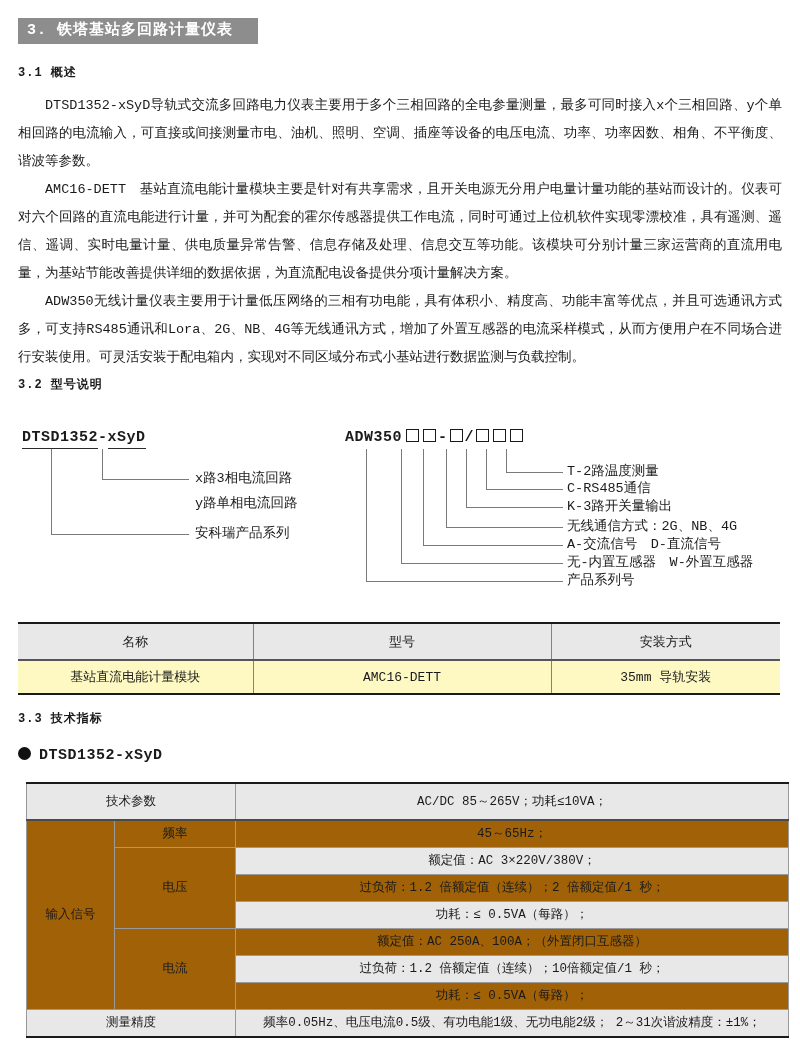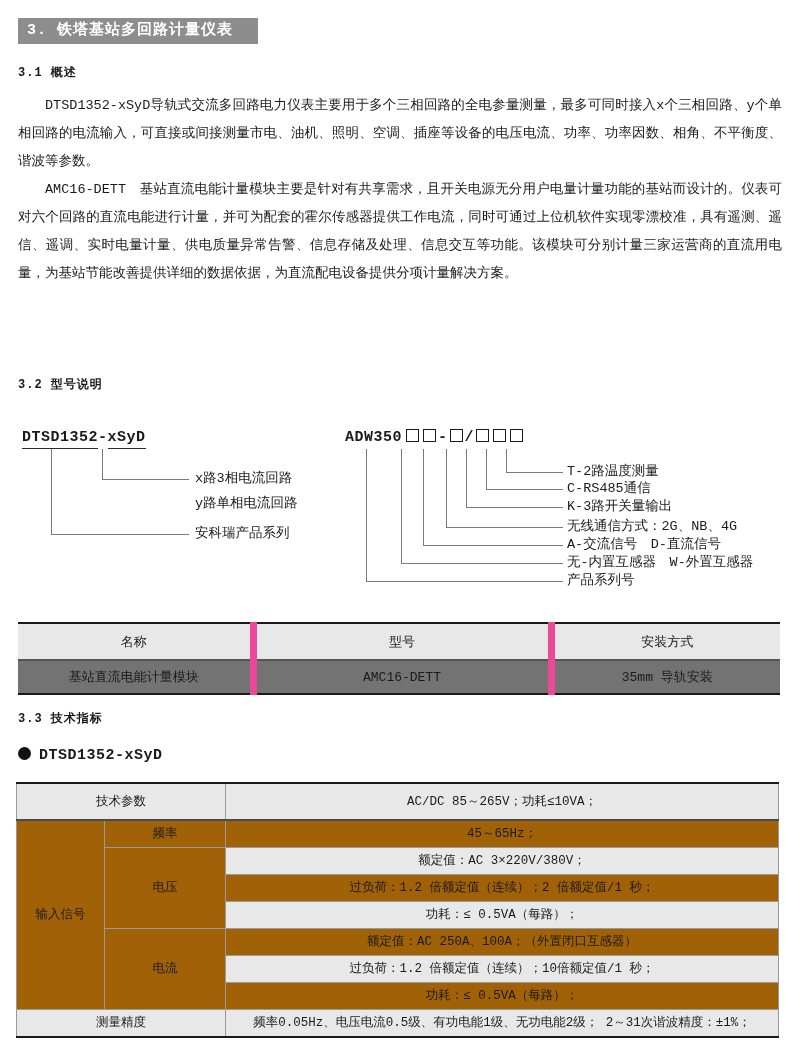--- a/index.html
+++ b/index.html
@@ -16,26 +16,26 @@
   .code{font-size:15px;font-weight:bold;letter-spacing:0.5px;white-space:nowrap;}
   .code .u{border-bottom:1.5px solid #2a2a2a;padding-bottom:2px;}
   .boxrow{display:flex;gap:4px;}
   .mbox{width:11px;height:11px;border:1.5px solid #1a1a1a;display:inline-block;}
   .vline{width:1px;background:#7a7a7a;}
   .hline{height:1px;background:#7a7a7a;}
   .dlabel{font-size:13.5px;font-weight:500;white-space:nowrap;line-height:18px;}
   
   table{border-collapse:collapse;table-layout:fixed;}
   .ptable{left:18px;top:622px;width:762px;border-top:2px solid #1a1a1a;border-bottom:2px solid #1a1a1a;}
-  .ptable td{text-align:center;font-size:13px;border-left:1px solid #9a9a9a;border-right:7px solid #ec4899;}
+  .ptable td{text-align:center;font-size:13px;border-left:1px solid #9a9a9a;border-right:1px solid #ec4899;}
   .ptable td:first-child{border-left:none;}
   .ptable td:last-child{border-right:none;}
   .ptable tr.hd td{background:#e8e8e8;height:33px;border-bottom:2px solid #555;}
-  .ptable tr.bd td{height:30px;background:#737373;}
-  .stable{left:16px;top:782px;width:762px;border-top:2px solid #1a1a1a;border-bottom:2px solid #1a1a1a;
+  .ptable tr.bd td{height:30px;background:#fef9c3;}
+  .stable{left:26px;top:782px;width:762px;border-top:2px solid #1a1a1a;border-bottom:2px solid #1a1a1a;
           border-left:1px solid #c3c3c3;border-right:1px solid #c3c3c3;}
   .stable td{text-align:center;font-size:12.5px;border:1px solid #9a9a9a;border-top:1px solid #777;}
   .stable tr.r1 td{height:33px;border-bottom:2px solid #4a4a4a;border-top:none;}
   .stable td.gy{background:#e8e8e8;}
   .stable td.wh{background:#a16207;}
   .rh{height:27px;}
   .rl{height:28px;border-radius:8px;}
   .bullet-dot{display:inline-block;width:13px;height:13px;border-radius:50%;background:#111;margin-right:8px;vertical-align:-1px;}
   .bullet-text{font-size:15px;font-weight:bold;letter-spacing:0.5px;}
 </style>
@@ -44,20 +44,21 @@
 
 <div id="canvas">
 
   <div class="abs title-bar">3. 铁塔基站多回路计量仪表</div>
 
   <div class="abs h2" style="left:18px;top:64px;">3.1 概述</div>
 
   <div class="abs paras">
     <p>DTSD1352-xSyD导轨式交流多回路电力仪表主要用于多个三相回路的全电参量测量，最多可同时接入x个三相回路、y个单相回路的电流输入，可直接或间接测量市电、油机、照明、空调、插座等设备的电压电流、功率、功率因数、相角、不平衡度、谐波等参数。</p>
     <p>AMC16-DETT　基站直流电能计量模块主要是针对有共享需求，且开关电源无分用户电量计量功能的基站而设计的。仪表可对六个回路的直流电能进行计量，并可为配套的霍尔传感器提供工作电流，同时可通过上位机软件实现零漂校准，具有遥测、遥信、遥调、实时电量计量、供电质量异常告警、信息存储及处理、信息交互等功能。该模块可分别计量三家运营商的直流用电量，为基站节能改善提供详细的数据依据，为直流配电设备提供分项计量解决方案。</p>
+    <p>ADW350无线计量仪表主要用于计量低压网络的三相有功电能，具有体积小、精度高、功能丰富等优点，并且可选通讯方式多，可支持RS485通讯和Lora、2G、NB、4G等无线通讯方式，增加了外置互感器的电流采样模式，从而方便用户在不同场合进行安装使用。可灵活安装于配电箱内，实现对不同区域分布式小基站进行数据监测与负载控制。</p>
   </div>
 
   <div class="abs h2" style="left:18px;top:376px;">3.2 型号说明</div>
 
   <div class="abs" style="left:0;top:425px;width:800px;height:195px;">
 
     <div class="abs code" style="left:22px;top:4px;">
       <span class="u">DTSD1352</span><span>-</span><span class="u">xSyD</span>
     </div>
     <div class="abs vline" style="left:51px;top:24px;height:85px;"></div>

